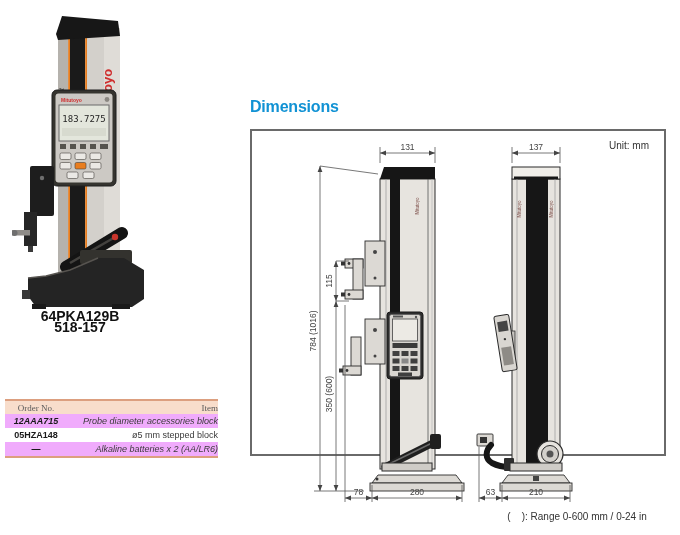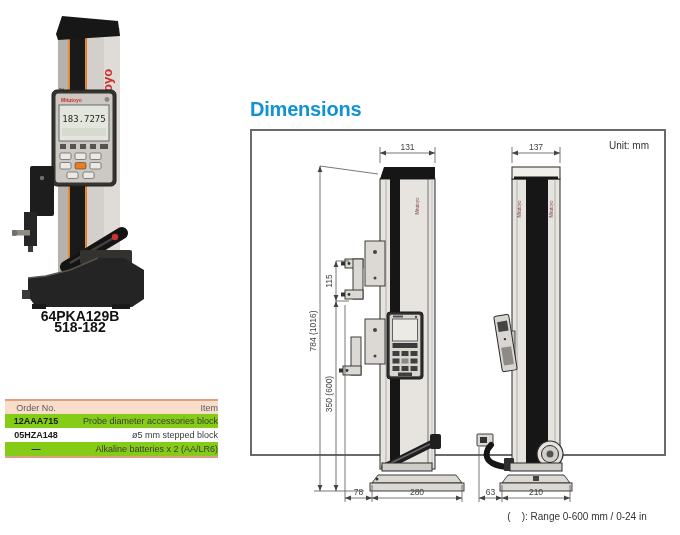--- a/index.html
+++ b/index.html
@@ -1,32 +1,32 @@
 <!DOCTYPE html>
 <html><head>
 <meta charset="utf-8">
 <style>
   html,body{margin:0;padding:0;background:#fff;}
   #page{position:relative;width:680px;height:535px;background:#fff;overflow:hidden;
         font-family:"Liberation Sans",sans-serif;}
   .abs{position:absolute;}
-  .blue-heading{font-size:20px;font-weight:600;color:#1192d4;letter-spacing:-0.2px;}
+  .blue-heading{font-size:16px;font-weight:600;color:#1192d4;letter-spacing:-0.2px;}
   
   #model-labels{left:12px;top:311px;width:136px;text-align:center;
                 font-size:14px;font-weight:bold;color:#111;line-height:11px;}
   
   #acc-table{left:5px;top:399px;width:213px;border-collapse:collapse;
              font-size:9px;color:#3a3a3a;
              border-top:2px solid #dc9f7f;border-bottom:2px solid #dc9f7f;}
-  #acc-table th{background:#f8ddcb;color:#5a5a5a;font-weight:normal;height:13px;padding:0;}
+  #acc-table th{background:#f8ddcb;color:#5a5a5a;font-weight:normal;height:13px;padding:0;font-family:Liberation Serif, serif;}
   #acc-table td{height:14px;padding:0;}
   #acc-table .col-order{width:62px;text-align:center;}
   #acc-table .col-item{text-align:right;padding-left:4px;}
   #acc-table td.col-order{font-weight:bold;color:#1a1a1a;}
-  #acc-table tr.alt{background:#84cc16;}
+  #acc-table tr.alt{background:#f0abfc;font-style:italic;}
   
   #dim-panel{left:250px;top:129px;width:416px;height:327px;border:2px solid #6a6a6a;
              box-sizing:border-box;background:#fff;}
   .body-fill{fill:#e7e4df;stroke:#2b2b2b;stroke-width:1;}
   .lite-fill{fill:#dcd9d4;stroke:#2b2b2b;stroke-width:0.9;}
   .dark-fill{fill:#161616;}
   .dim{stroke:#555;stroke-width:0.8;fill:none;}
   .arr{fill:#444;stroke:none;}
   .dimtxt{font-family:"Liberation Sans",sans-serif;font-size:8.5px;fill:#444;}
   .note{font-family:"Liberation Sans",sans-serif;font-size:10px;fill:#333;}
@@ -98,21 +98,21 @@
       <path d="M16,274 L16,292 L24,303 L120,303 L132,295 L132,266 L112,254 L86,254 L58,266 L34,272 Z" fill="#242424"></path>
       <path d="M16,274 L34,272 L58,266 L86,254" stroke="#575450" stroke-width="1.5" fill="none"></path>
       <rect x="20" y="300" width="14" height="5" fill="#1a1a1a"></rect>
       <rect x="100" y="300" width="18" height="5" fill="#1a1a1a"></rect>
       <rect x="10" y="286" width="8" height="9" fill="#3a3a3a"></rect>
     </g>
   </svg>
 
   <div id="model-labels" class="abs">
     <div>64PKA129B</div>
-    <div>518-182</div>
+    <div>518-157</div>
   </div>
 
 
   <table id="acc-table" class="abs">
     <thead>
       <tr>
         <th class="col-order">Order No.</th>
         <th class="col-item">Item</th>
       </tr>
     </thead>

